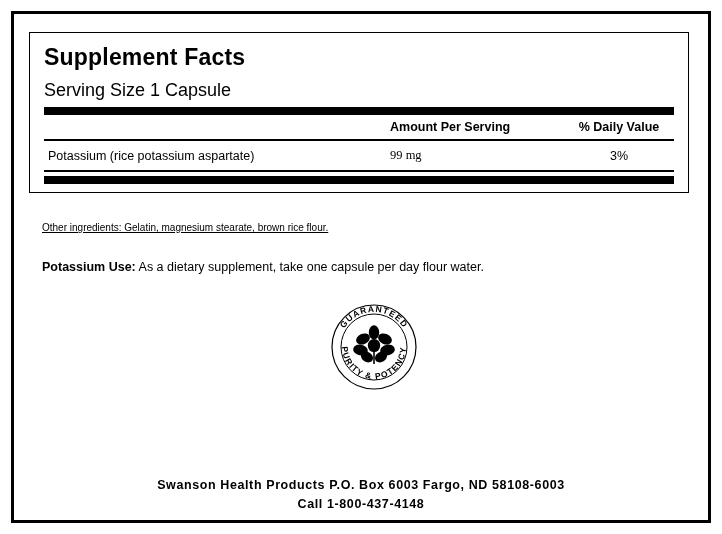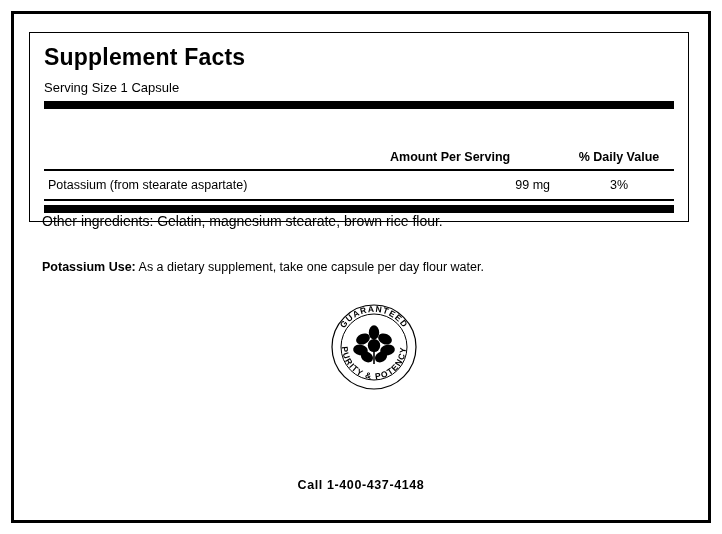--- a/index.html
+++ b/index.html
@@ -45,21 +45,21 @@
     padding: 10px 14px 8px 14px;
   }
   .sf-title {
     font-size: 23px;
     font-weight: bold;
     letter-spacing: 0.2px;
     line-height: 1.1;
     margin: 2px 0 0 0;
   }
   .sf-serving {
-    font-size: 13px;
+    font-size: 18px;
     margin-top: 10px;
     margin-bottom: 6px;
   }
   .rule-thick {
     height: 8px;
     background: #000000;
     margin-top: 6px;
   }
   .rule-thin {
     height: 2px;
@@ -79,47 +79,47 @@
   }
   .sf-head-spacer { flex: 1 1 auto; }
   .sf-head-amount {
     width: 160px;
     text-align: left;
     padding-right: 14px;
   }
   .sf-head-dv {
     width: 110px;
     text-align: center;
-    margin-top: 36px;
   }
   .sf-data-row {
     display: flex;
     align-items: center;
     font-size: 12.5px;
     padding: 7px 0 7px 0;
   }
   .sf-nutrient {
     flex: 1 1 auto;
     padding-left: 4px;
   }
   .sf-amount {
     width: 160px;
-    text-align: right;
     padding-right: 14px;
+    font-family: Liberation Serif, serif;
   }
   .sf-dv {
     width: 110px;
     text-align: center;
   }
   
   .other-ing {
     position: absolute;
     left: 28px;
-    top: 199px;
-    font-size: 14px;
+    top: 208px;
+    font-size: 10px;
+    text-decoration: underline;
   }
   .sugg-use {
     position: absolute;
     left: 28px;
     top: 246px;
     font-size: 12.5px;
   }
   .sugg-use b { font-weight: bold; }
 
   
@@ -157,21 +157,21 @@
 
       <div class="sf-head-row">
         <div class="sf-head-spacer"></div>
         <div class="sf-head-amount">Amount Per Serving</div>
         <div class="sf-head-dv">% Daily Value</div>
       </div>
 
       <div class="rule-thin"></div>
 
       <div class="sf-data-row">
-        <div class="sf-nutrient">Potassium (from stearate aspartate)</div>
+        <div class="sf-nutrient">Potassium (rice potassium aspartate)</div>
         <div class="sf-amount">99 mg</div>
         <div class="sf-dv">3%</div>
       </div>
 
       <div class="rule-thin"></div>
       <div class="rule-bottom-thick"></div>
     </div>
 
     <div class="other-ing">Other ingredients: Gelatin, magnesium stearate, brown rice flour.</div>
 
@@ -201,17 +201,18 @@
           <ellipse cx="58.5" cy="48" rx="7.4" ry="5.4" transform="rotate(-10 58.5 48)"></ellipse>
           <ellipse cx="45" cy="43.5" rx="6.2" ry="6.6"></ellipse>
           <ellipse cx="38" cy="55" rx="6.4" ry="5" transform="rotate(30 38 55)"></ellipse>
           <ellipse cx="52" cy="55" rx="6.4" ry="5" transform="rotate(-30 52 55)"></ellipse>
           <path d="M 44.2,48 L 44.2,62 L 45.8,62 L 45.8,48 Z"></path>
         </g>
       </svg>
     </div>
 
     <div class="footer">
-      <div>Call 1-400-437-4148</div>
+      <div>Swanson Health Products P.O. Box 6003 Fargo, ND 58108-6003</div>
+      <div>Call 1-800-437-4148</div>
     </div>
 
   </div>
 </div>
 
 </body></html>

